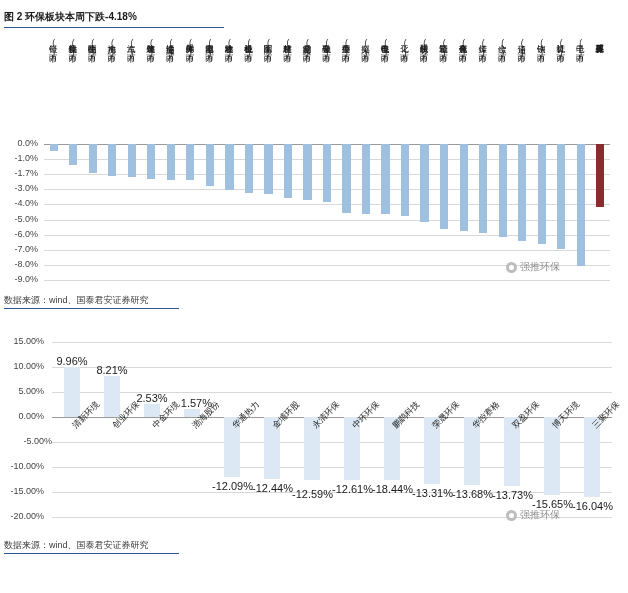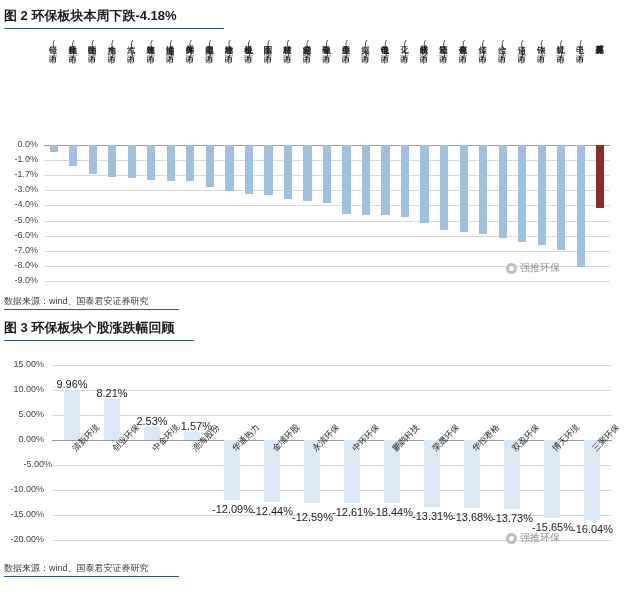--- a/index.html
+++ b/index.html
@@ -6,21 +6,21 @@
   body{
     width:628px;height:593px;
     background:#ffffff;
     font-family:"Liberation Sans","DejaVu Sans",sans-serif;
     color:#231f20;
     position:relative;
     overflow:hidden;
   }
   .fig{position:absolute;left:0;width:628px;}
   .fig-title{
-    font-size:13px;font-weight:bold;color:#1a1a1a;
+    font-size:10px;font-weight:bold;color:#1a1a1a;
     padding-bottom:2px;margin-left:4px;
     display:inline-block;
   }
   .title-rule{
     border-bottom:1px solid #2b5797;
     width:220px;margin-left:4px;margin-top:1px;
   }
   .title-rule.wide{width:190px;}
   .source{
     font-size:9px;color:#3a3a3a;margin-left:4px;
@@ -172,24 +172,20 @@
         <span>强推环保</span>
       </div>
     </div>
   <div style="margin-top:2px;">
     <div class="source">数据来源：wind、国泰君安证券研究</div>
     <div class="source-rule"></div>
   </div>
 </div>
 
 <div class="fig" id="fig2" style="top:318px;">
-  <div>
-    <span class="fig-title">图 3 环保板块个股涨跌幅回顾</span>
-    <div class="title-rule wide"></div>
-  </div>
   <div id="chart2-wrap">
       <div class="gridline" style="left: 52px; width: 560px; top: 20px;"></div>
       <div class="axis-label" style="left: 0px; width: 44px; top: 14px;">15.00%</div>
       <div class="gridline" style="left: 52px; width: 560px; top: 45px;"></div>
       <div class="axis-label" style="left: 0px; width: 44px; top: 39px;">10.00%</div>
       <div class="gridline" style="left: 52px; width: 560px; top: 70px;"></div>
       <div class="axis-label" style="left: 0px; width: 44px; top: 64px;">5.00%</div>
       <div class="zeroline" style="left: 52px; width: 560px; top: 95px;"></div>
       <div class="axis-label" style="left: 0px; width: 44px; top: 89px;">0.00%</div>
       <div class="gridline" style="left: 52px; width: 560px; top: 120px;"></div>

